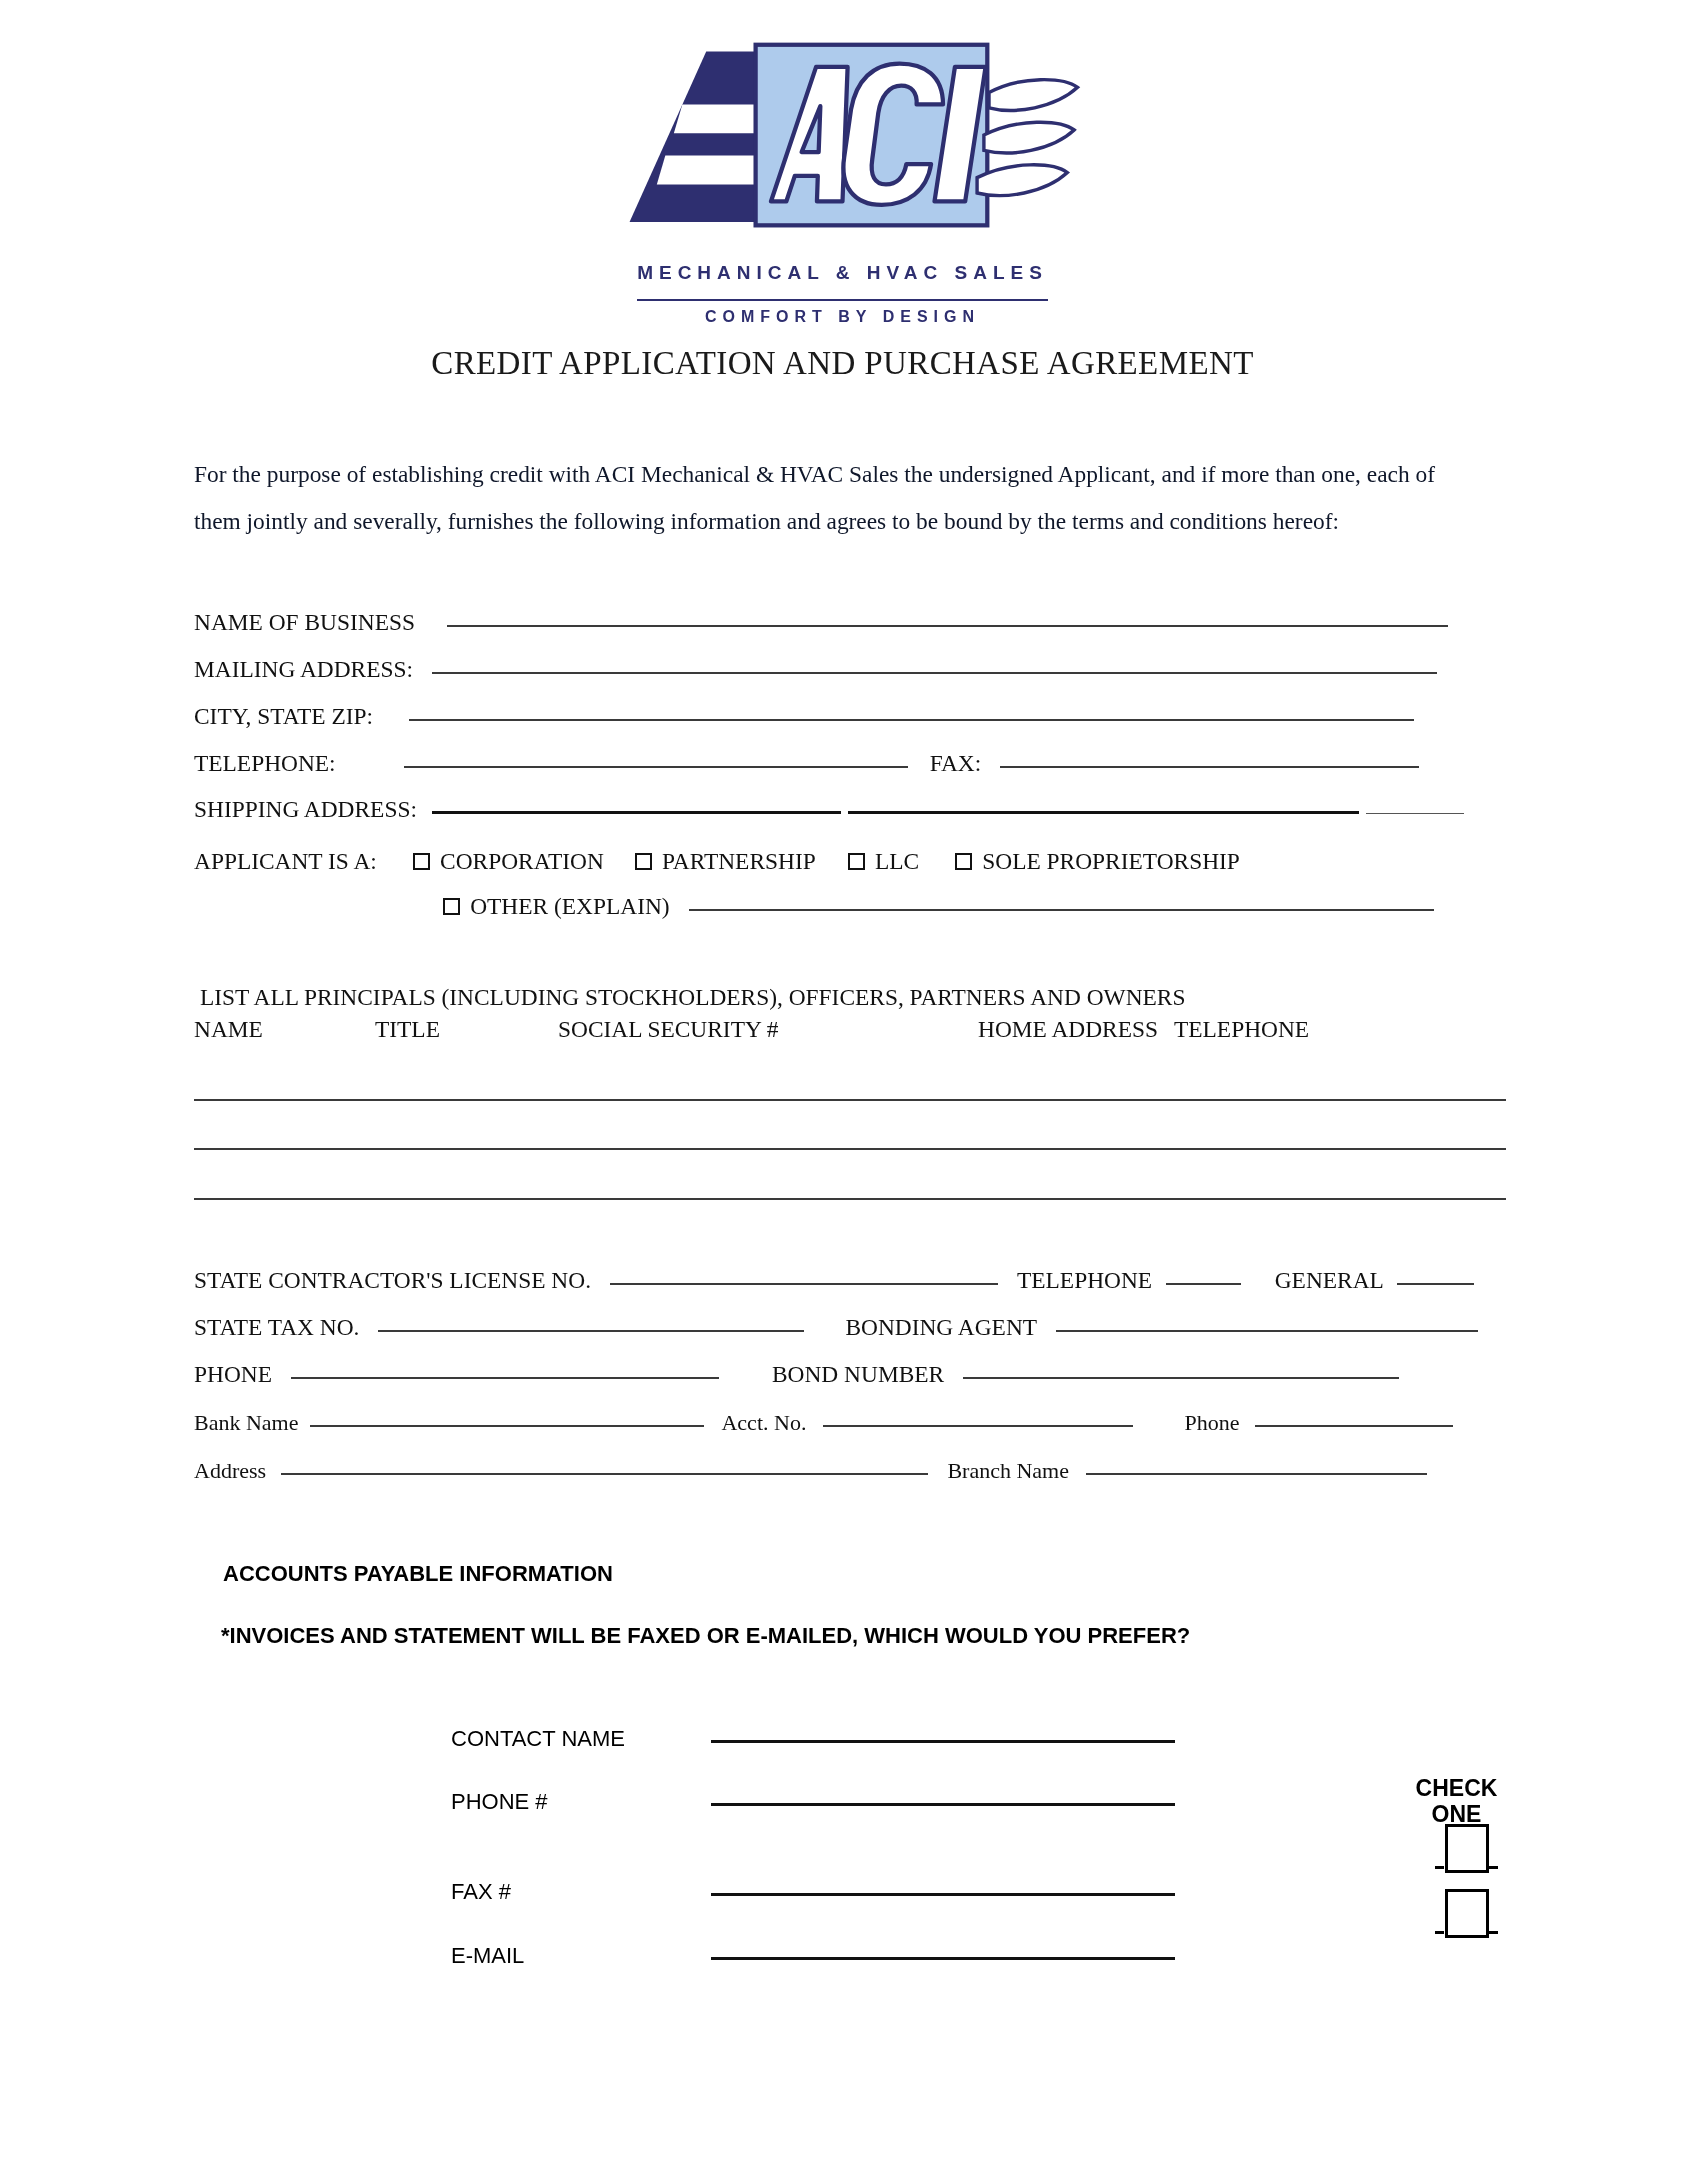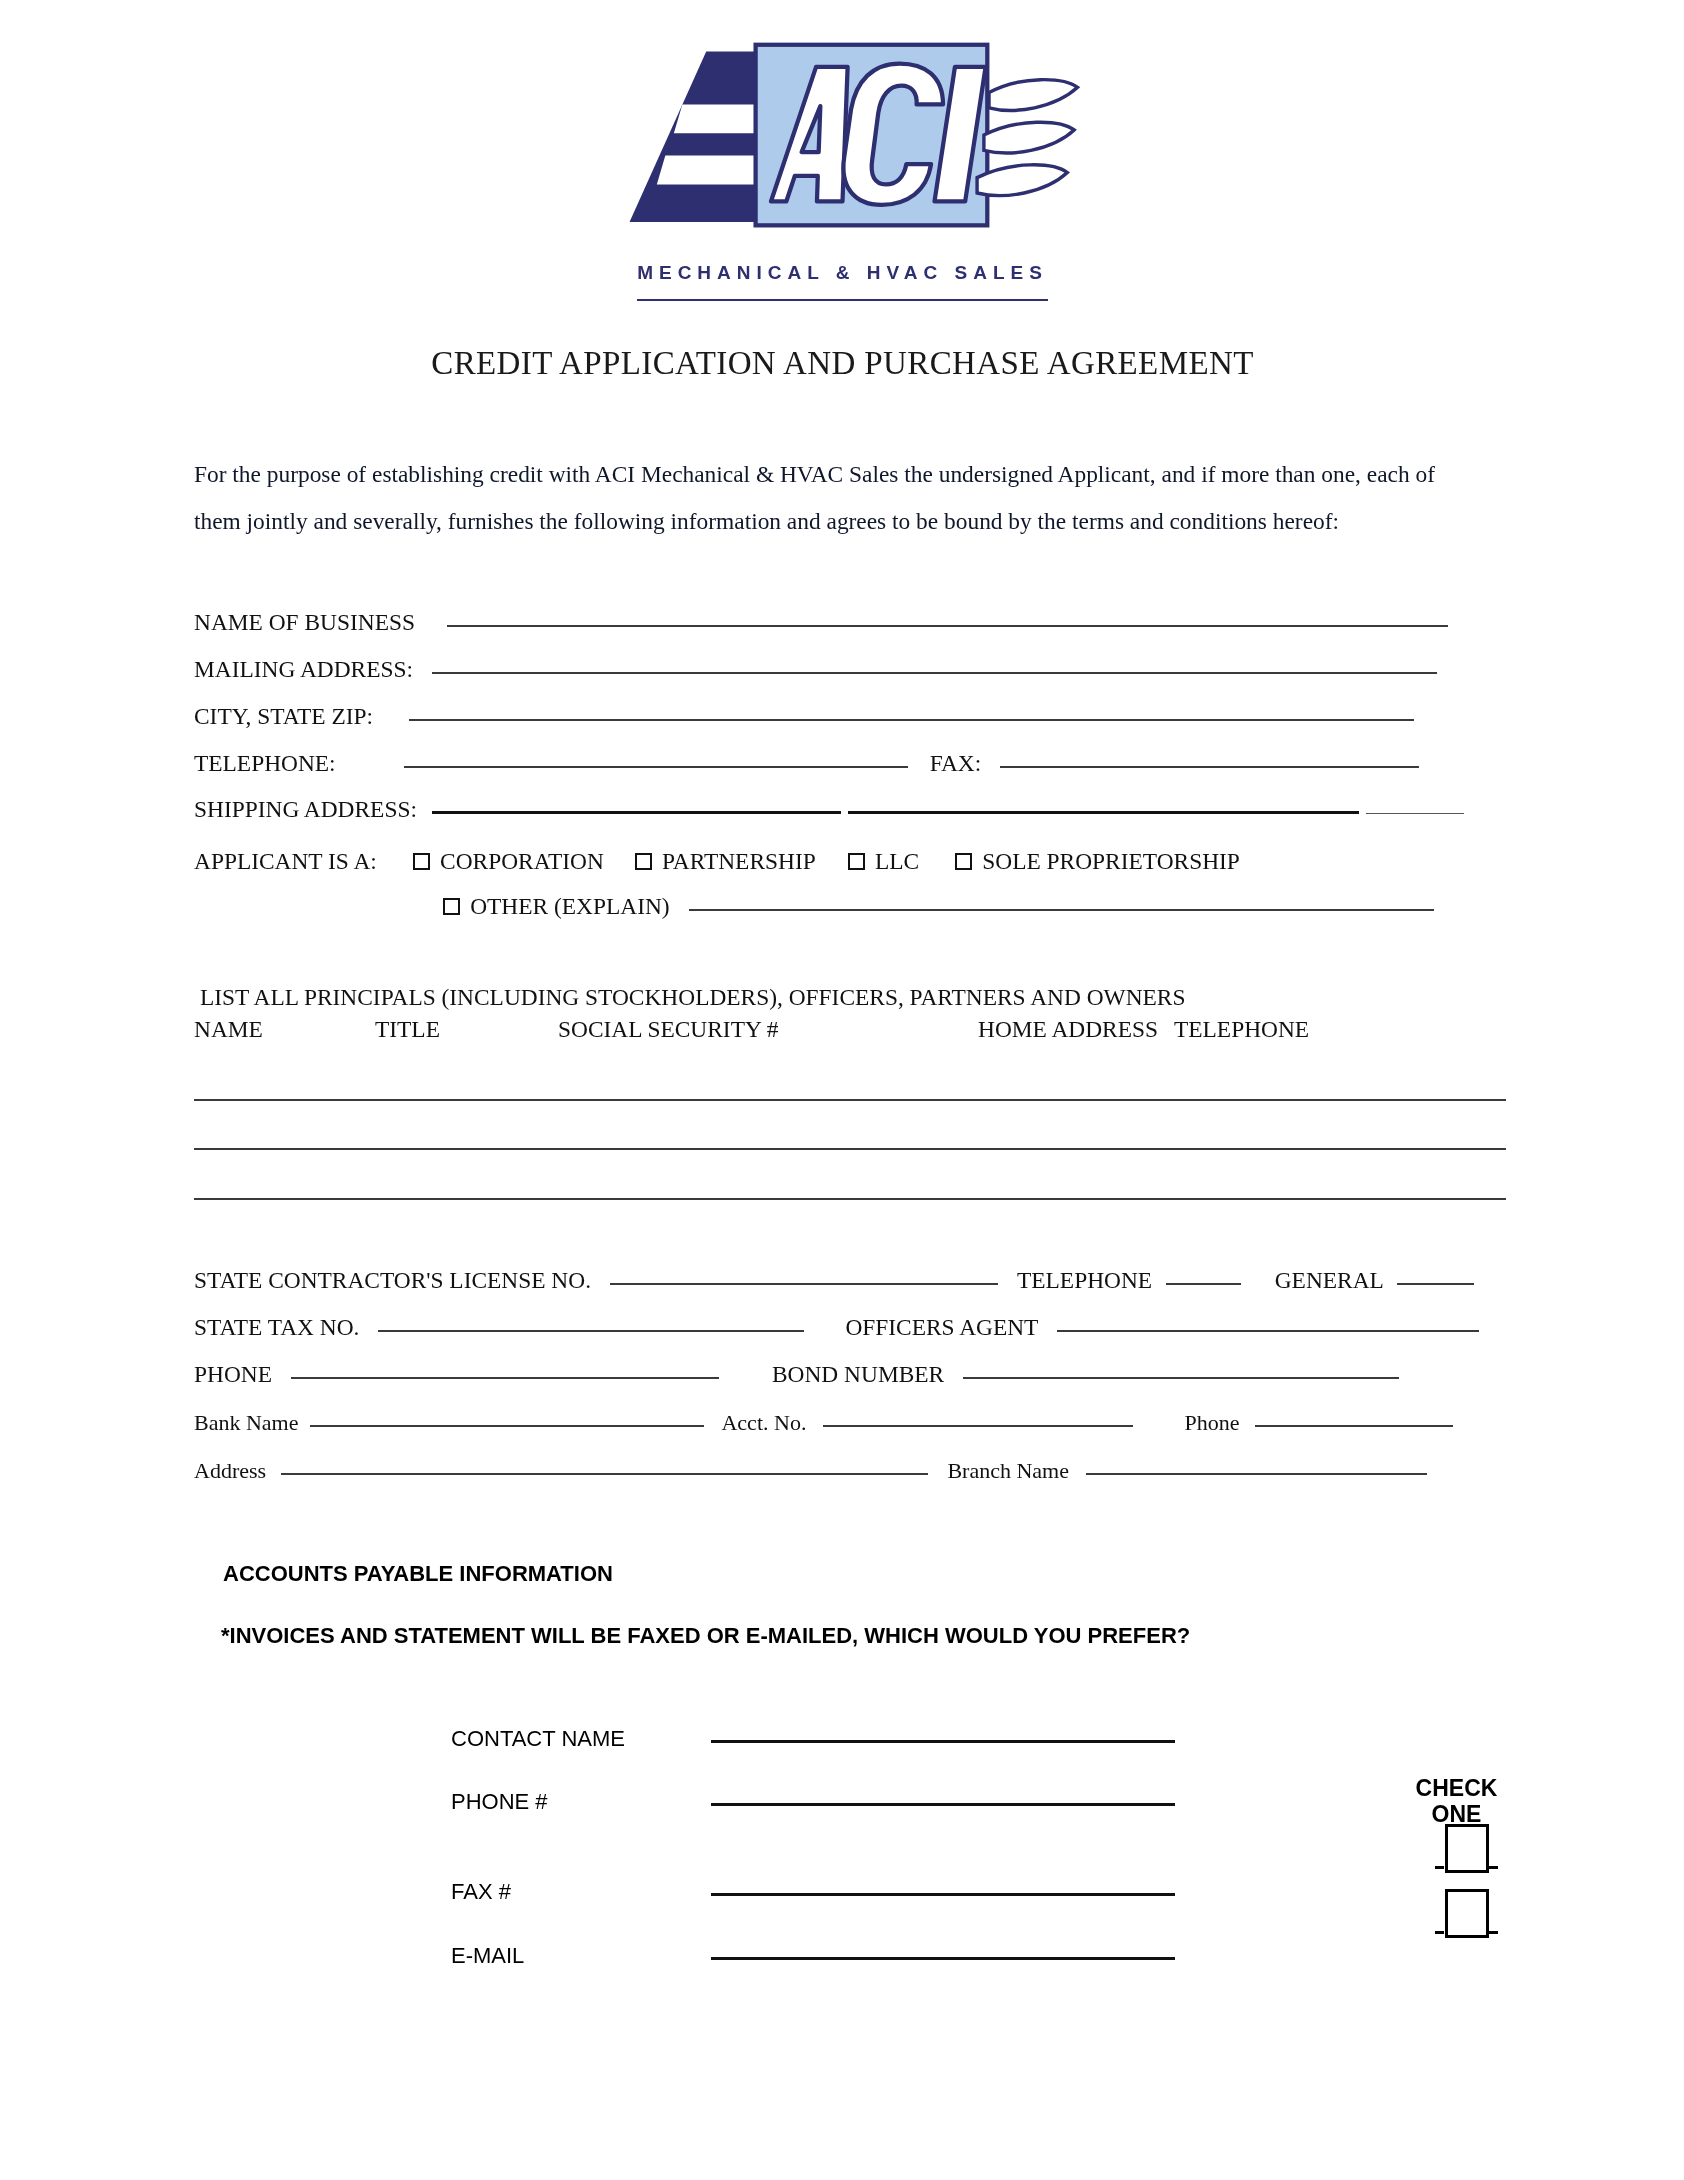--- a/index.html
+++ b/index.html
@@ -226,20 +226,21 @@
 
       <polygon points="412,48 448,48 424,206 388,206" fill="#ffffff" stroke="#2e2f70" stroke-width="5" stroke-linejoin="round"></polygon>
 
       <path d="M452,78 C490,58 540,60 556,72 C530,96 482,104 452,96 Z" fill="#ffffff" stroke="#2e2f70" stroke-width="4"></path>
       <path d="M446,128 C486,108 536,110 552,122 C526,146 478,154 446,146 Z" fill="#ffffff" stroke="#2e2f70" stroke-width="4"></path>
       <path d="M438,178 C478,158 528,160 544,172 C518,196 470,204 438,196 Z" fill="#ffffff" stroke="#2e2f70" stroke-width="4"></path>
     </svg>
   </div>
   <div id="logo-tagline">
     <span class="tagline-1">MECHANICAL &amp; HVAC SALES</span>
+    <span class="tagline-2">COMFORT BY DESIGN</span>
   </div>
 </div>
 
 <div id="doc-title">CREDIT APPLICATION AND PURCHASE AGREEMENT</div>
 
 <div id="intro">For the purpose of establishing credit with ACI Mechanical &amp; HVAC Sales the undersigned Applicant, and if more than one, each of them jointly and severally, furnishes the following information and agrees to be bound by the terms and conditions hereof:</div>
 
 <div class="row" style="left:194px; top:609px;">
   <span class="lbl">NAME OF BUSINESS</span>
   <span class="blank" style="width:1001px; margin-left:32px;"></span>
@@ -308,21 +309,21 @@
   <span class="blank" style="width:388px; margin-left:19px;"></span>
   <span class="lbl" style="margin-left:19px;">TELEPHONE</span>
   <span class="blank" style="width:75px; margin-left:13.6px;"></span>
   <span class="lbl" style="margin-left:34px;">GENERAL</span>
   <span class="blank" style="width:77px; margin-left:13.6px;"></span>
 </div>
 
 <div class="row" style="left:194px; top:1314px;">
   <span class="lbl">STATE TAX NO.</span>
   <span class="blank" style="width:426px; margin-left:19px;"></span>
-  <span class="lbl" style="margin-left:41px;">OFFICERS AGENT</span>
+  <span class="lbl" style="margin-left:41px;">BONDING AGENT</span>
   <span class="blank" style="width:422px; margin-left:19px;"></span>
 </div>
 
 <div class="row" style="left:194px; top:1361px;">
   <span class="lbl">PHONE</span>
   <span class="blank" style="width:428px; margin-left:19px;"></span>
   <span class="lbl" style="margin-left:53px;">BOND NUMBER</span>
   <span class="blank" style="width:436px; margin-left:19px;"></span>
 </div>
 

